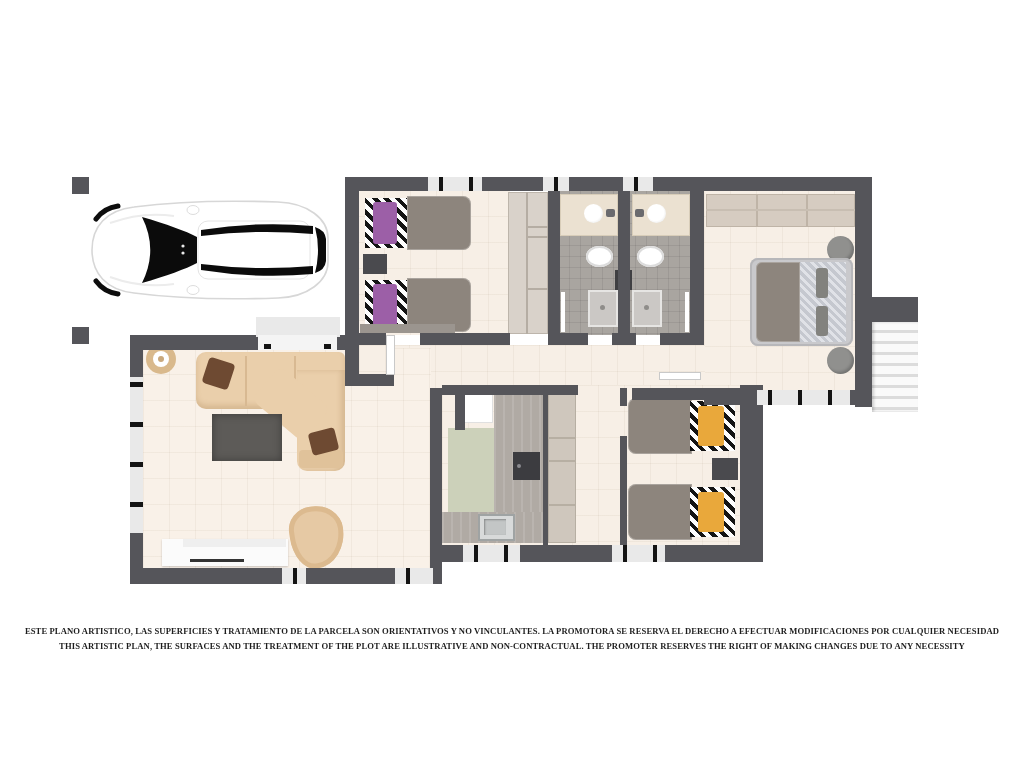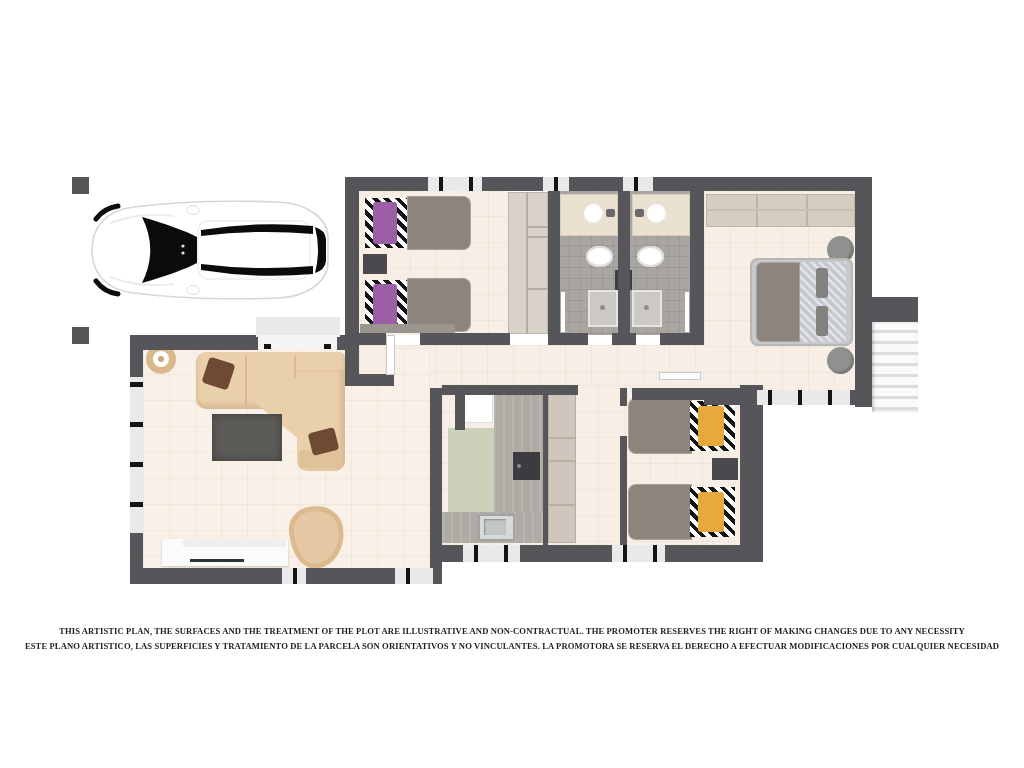--- a/index.html
+++ b/index.html
@@ -201,17 +201,17 @@
   <div class="abs win-h" style="left:612px;top:545px;width:53px;height:17px;"></div>
   <div class="abs win-h" style="left:757px;top:390px;width:93px;height:15px;"></div>
   <div class="abs" style="left:256px;top:317px;width:84px;height:20px;background:var(--c-porch,#e9e9e9);"></div>
   <div class="abs" style="left:258px;top:335px;width:79px;height:15px;background:#f4f4f4;"></div>
   <div class="abs" style="left:264px;top:344px;width:7px;height:5px;background:var(--c-tick,#141414);"></div>
   <div class="abs" style="left:324px;top:344px;width:7px;height:5px;background:var(--c-tick,#141414);"></div>
   <div class="abs" style="left:387px;top:336px;width:7px;height:38px;background:#ffffff;box-shadow:0 0 0 1px #c9c9c9;"></div>
   <div class="abs" style="left:660px;top:373px;width:40px;height:6px;background:#ffffff;box-shadow:0 0 0 1px #c9c9c9;"></div>
 
   <div class="abs disclaimer" style="left:0;top:624px;">
+    <div>ESTE PLANO ARTISTICO, LAS SUPERFICIES Y TRATAMIENTO DE LA PARCELA SON ORIENTATIVOS Y NO VINCULANTES. LA PROMOTORA SE RESERVA EL DERECHO A EFECTUAR MODIFICACIONES POR CUALQUIER NECESIDAD</div>
     <div>THIS ARTISTIC PLAN, THE SURFACES AND THE TREATMENT OF THE PLOT ARE ILLUSTRATIVE AND NON-CONTRACTUAL. THE PROMOTER RESERVES THE RIGHT OF MAKING CHANGES DUE TO ANY NECESSITY</div>
-    <div>ESTE PLANO ARTISTICO, LAS SUPERFICIES Y TRATAMIENTO DE LA PARCELA SON ORIENTATIVOS Y NO VINCULANTES. LA PROMOTORA SE RESERVA EL DERECHO A EFECTUAR MODIFICACIONES POR CUALQUIER NECESIDAD</div>
   </div>
 
 </div>
 
 </body></html>

